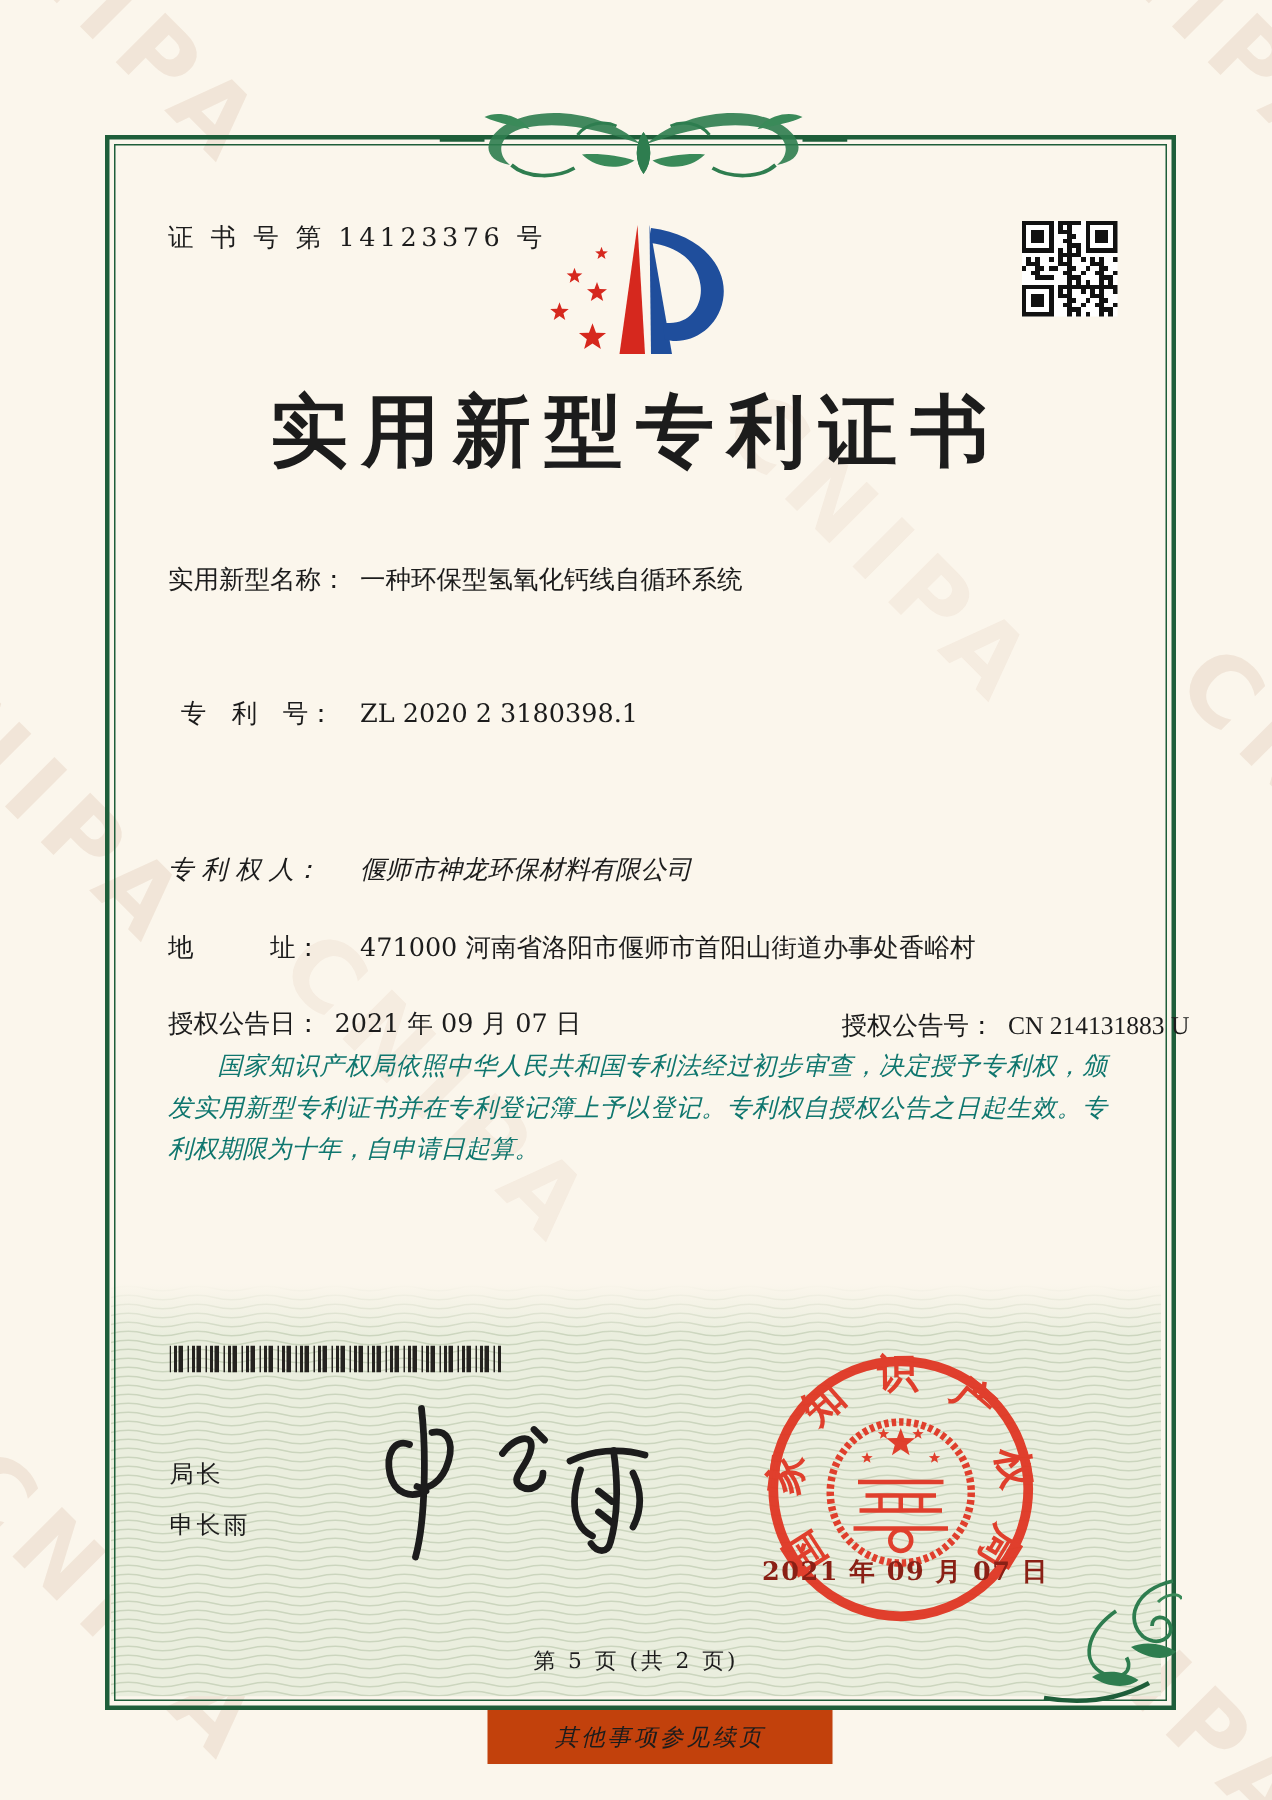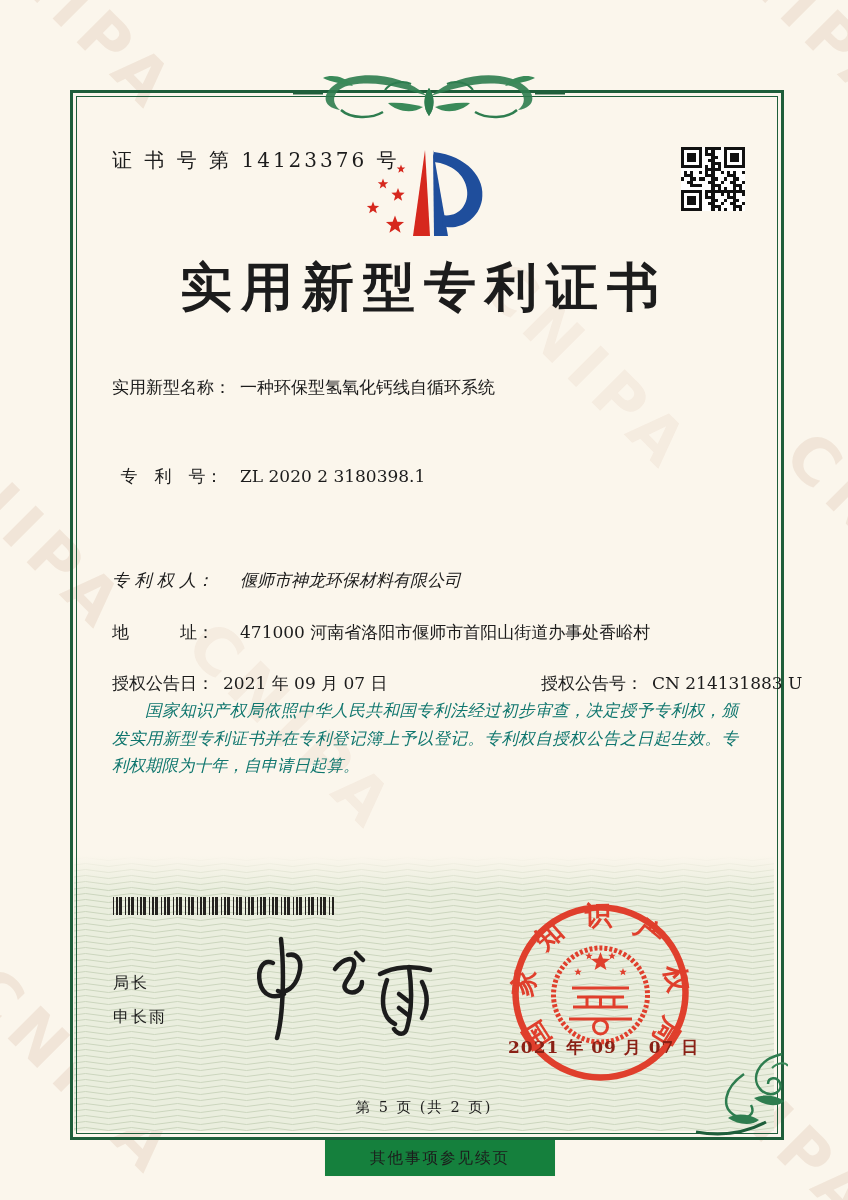--- a/index.html
+++ b/index.html
@@ -13,49 +13,49 @@
   
   .frame{position:absolute;left:70px;top:90px;width:708px;height:1044px;
          border:3px solid #1e5e3a;z-index:2;}
   .frame-inner{position:absolute;left:3px;top:3px;right:3px;bottom:3px;border:1px solid #1e5e3a;}
   
   .band{position:absolute;left:74px;top:856px;width:700px;height:275px;z-index:1;}
   .band-fade{position:absolute;left:74px;top:856px;width:700px;height:34px;z-index:1;
              background:linear-gradient(#fbf6ec,rgba(251,246,236,0));}
   .ornament{position:absolute;z-index:3;}
   
-  .cert-no{position:absolute;left:112px;top:147px;font-size:20px;letter-spacing:3px;z-index:4;}
+  .cert-no{position:absolute;left:112px;top:147px;font-size:17px;letter-spacing:3px;z-index:4;}
   .logo{position:absolute;left:347px;top:138px;width:150px;height:112px;z-index:4;}
   .qr{position:absolute;left:681px;top:147px;width:64px;height:64px;z-index:4;}
   .title{position:absolute;left:0;right:0;top:253px;text-align:center;font-size:52px;
          font-weight:bold;letter-spacing:9px;z-index:4;}
   
   .field{position:absolute;left:112px;font-size:17px;line-height:23px;z-index:4;white-space:nowrap;}
   .field .lab{display:inline-block;min-width:119px;}
   .field .val{margin-left:9px;}
-  .grant2{position:absolute;left:429px;top:0;}
+  .grant2{position:absolute;left:449px;top:0;font-family:Liberation Serif, serif;}
   
   .body-text{position:absolute;left:112px;top:697px;width:626px;font-size:16.5px;
              line-height:27.5px;text-align:justify;font-style:italic;color:#0f766e;z-index:4;}
   .body-text p{margin:0;text-indent:2em;}
   
   .barcode{position:absolute;left:113px;top:897px;width:224px;height:18px;z-index:4;}
   .signer{position:absolute;left:113px;z-index:4;font-family:"DejaVu Sans","Liberation Sans",sans-serif;
           font-size:16px;letter-spacing:2px;}
   .sig{position:absolute;left:243px;top:933px;width:205px;height:112px;z-index:5;}
   
   .seal{position:absolute;left:508px;top:900px;width:185px;height:185px;z-index:5;}
   .seal-date{position:absolute;left:508px;top:1036px;width:185px;text-align:center;z-index:6;
              font-size:17px;font-weight:bold;color:#8a2015;letter-spacing:1px;white-space:nowrap;}
   
   .page-no{position:absolute;left:0;right:0;top:1098px;text-align:center;font-size:14.5px;
            letter-spacing:2px;z-index:4;}
-  .cont-box{position:absolute;left:325px;top:1140px;width:230px;height:36px;background:#15803d;
+  .cont-box{position:absolute;left:325px;top:1140px;width:230px;height:36px;background:#c2410c;
             z-index:4;display:flex;align-items:center;justify-content:center;
-            font-size:15.5px;letter-spacing:2px;box-shadow:0 0 2px rgba(0,0,0,.04);}
+            font-size:15.5px;letter-spacing:2px;box-shadow:0 0 2px rgba(0,0,0,.04);font-style:italic;}
 </style>
 </head>
 <body>
 
 <div class="page">
 
   <span class="wm" style="left:-60px;top:-30px;">CNIPA</span>
   <span class="wm" style="left:668px;top:-30px;">CNIPA</span>
   <span class="wm faint" style="left:455px;top:330px;">CNIPA</span>
   <span class="wm" style="left:-110px;top:490px;">CNIPA</span>

